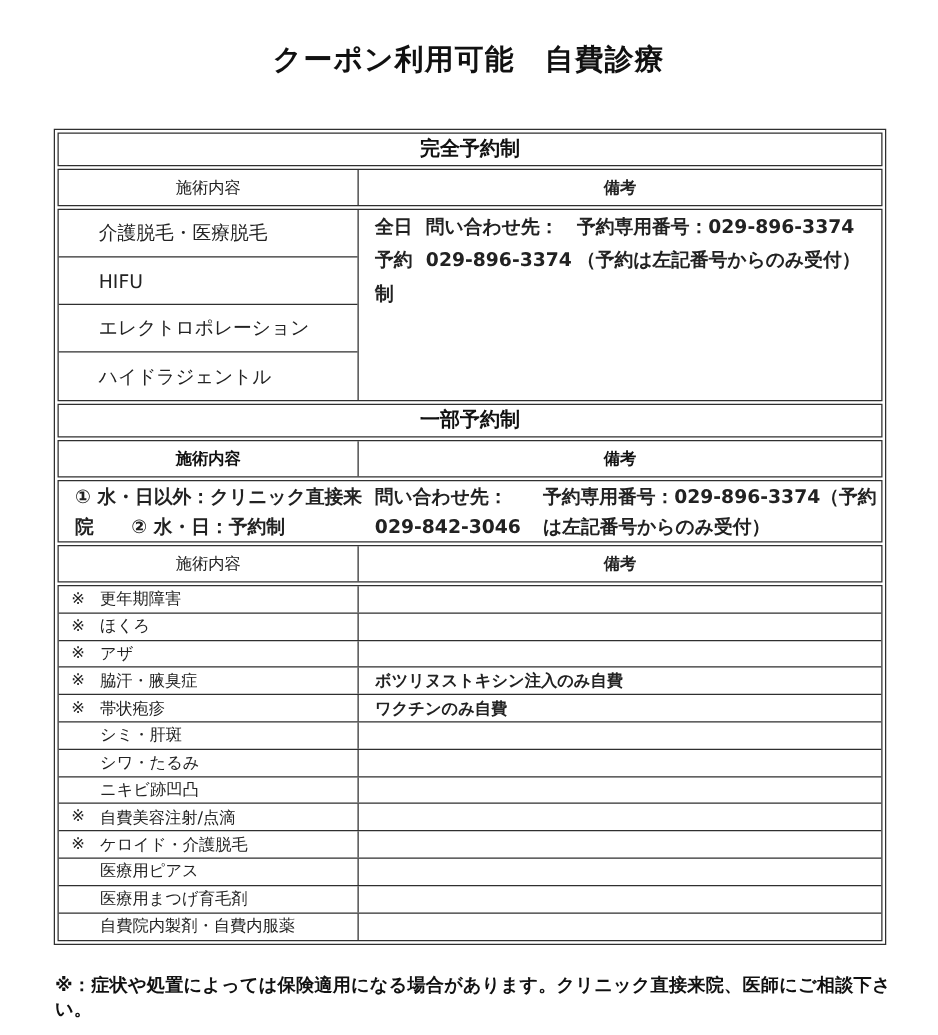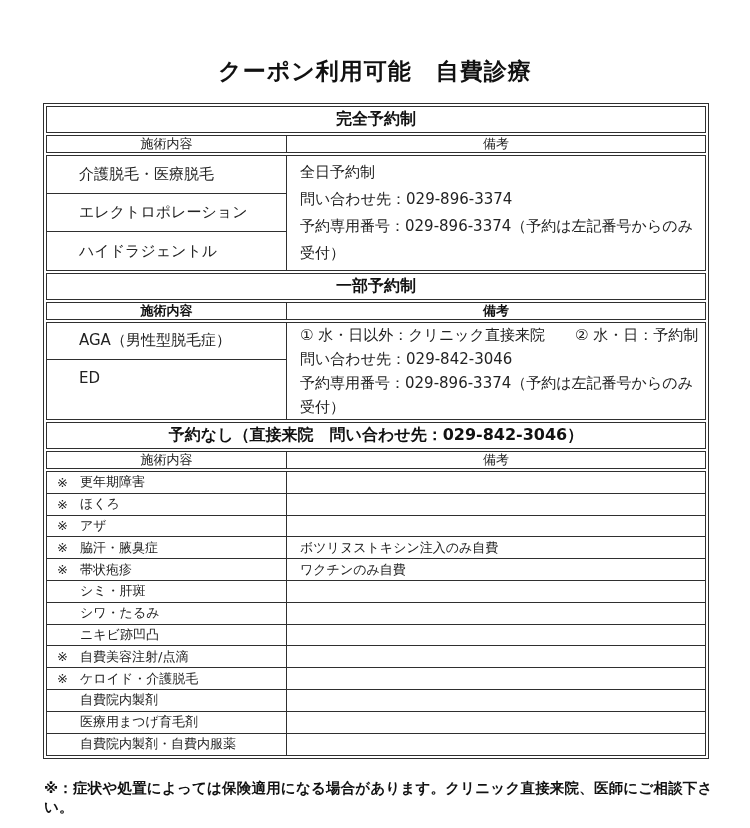--- a/index.html
+++ b/index.html
@@ -3,52 +3,52 @@
 <meta charset="utf-8">
 <style>
   * { margin:0; padding:0; box-sizing:border-box; }
   html,body { background:#ffffff; }
   body {
     width:750px; height:828px;
     font-family:"DejaVu Sans","Liberation Sans",sans-serif;
     color:#222; position:relative;
   }
   .title {
-    position:absolute; top:56px; left:0; width:750px;
+    position:absolute; top:32px; left:0; width:750px;
     text-align:center; font-size:23px; font-weight:bold; color:#111;
     letter-spacing:1px;
   }
   .outer {
     position:absolute; top:103px; left:43px; width:666px;
     border:1px solid #2f2f2f; padding:2px; background:#fff;
   }
   .box { border:1px solid #2f2f2f; margin-bottom:2px; background:#fff; }
   .box:last-child { margin-bottom:0; }
   .band {
     height:27px; display:flex; align-items:center; justify-content:center;
     font-size:16px; font-weight:bold; color:#111;
   }
-  .hdr-row { display:flex; height:18px; font-size:13px; }
+  .hdr-row { display:flex; height:30px; font-size:13px; }
   .hdr-row.bold { font-weight:bold; color:#111; }
   .c1 { width:240px; border-right:1px solid #2f2f2f; }
-  .c2 { flex:1; }
+  .c2 { flex:1;font-weight:bold; }
   .hdr-row .c1, .hdr-row .c2 {
     display:flex; align-items:center; justify-content:center;
   }
   .split { display:flex; font-size:15px; }
   .split .c1 { display:flex; flex-direction:column; }
   .split .row {
     border-bottom:1px solid #2f2f2f; display:flex; align-items:center;
     padding-left:32px;
   }
   .split .row:last-child { border-bottom:none; }
   .s1 .row { height:38px; }
   .s2 .row { height:36.5px; }
   .remarks {
-    display:flex; flex-direction:column; justify-content:center;
+    display:flex; flex-direction:row; 
     padding-left:13px;
   }
   .s1 .remarks div { line-height:27px; }
   .s2 .remarks div { line-height:24px; }
   .list { font-size:13px; }
   .lrow { display:flex; border-bottom:1px solid #2f2f2f; height:21.8px; }
   .lrow:last-child { border-bottom:none; }
   .lrow .c1 { display:flex; align-items:center; padding-left:10px; }
   .lrow .c2 { display:flex; align-items:center; padding-left:13px;text-align:right; }
   .mark { display:inline-block; width:23px; flex:none; }
@@ -65,48 +65,44 @@
 <div class="outer">
 
   <div class="box band">完全予約制</div>
   <div class="box hdr-row">
     <div class="c1">施術内容</div>
     <div class="c2">備考</div>
   </div>
   <div class="box split s1">
     <div class="c1">
       <div class="row">介護脱毛・医療脱毛</div>
+      <div class="row">HIFU</div>
       <div class="row">エレクトロポレーション</div>
       <div class="row">ハイドラジェントル</div>
     </div>
     <div class="c2 remarks">
       <div>全日予約制</div>
       <div>問い合わせ先：029-896-3374</div>
       <div>予約専用番号：029-896-3374（予約は左記番号からのみ受付）</div>
     </div>
   </div>
 
   <div class="box band">一部予約制</div>
   <div class="box hdr-row bold">
     <div class="c1">施術内容</div>
     <div class="c2">備考</div>
   </div>
   <div class="box split s2">
-    <div class="c1">
-      <div class="row">AGA（男性型脱毛症）</div>
-      <div class="row">ED</div>
-    </div>
     <div class="c2 remarks">
       <div>① 水・日以外：クリニック直接来院　　② 水・日：予約制</div>
       <div>問い合わせ先：029-842-3046</div>
       <div>予約専用番号：029-896-3374（予約は左記番号からのみ受付）</div>
     </div>
   </div>
 
-  <div class="box band">予約なし（直接来院　問い合わせ先：029-842-3046）</div>
   <div class="box hdr-row">
     <div class="c1">施術内容</div>
     <div class="c2">備考</div>
   </div>
   <div class="box list">
     <div class="lrow">
       <div class="c1">
           <span class="mark">※</span>
           <span>更年期障害</span>
         </div>
@@ -171,21 +167,21 @@
     <div class="lrow">
       <div class="c1">
           <span class="mark">※</span>
           <span>ケロイド・介護脱毛</span>
         </div>
       <div class="c2"></div>
     </div>
     <div class="lrow">
       <div class="c1">
           <span class="mark"></span>
-          <span>自費院内製剤</span>
+          <span>医療用ピアス</span>
         </div>
       <div class="c2"></div>
     </div>
     <div class="lrow">
       <div class="c1">
           <span class="mark"></span>
           <span>医療用まつげ育毛剤</span>
         </div>
       <div class="c2"></div>
     </div>

